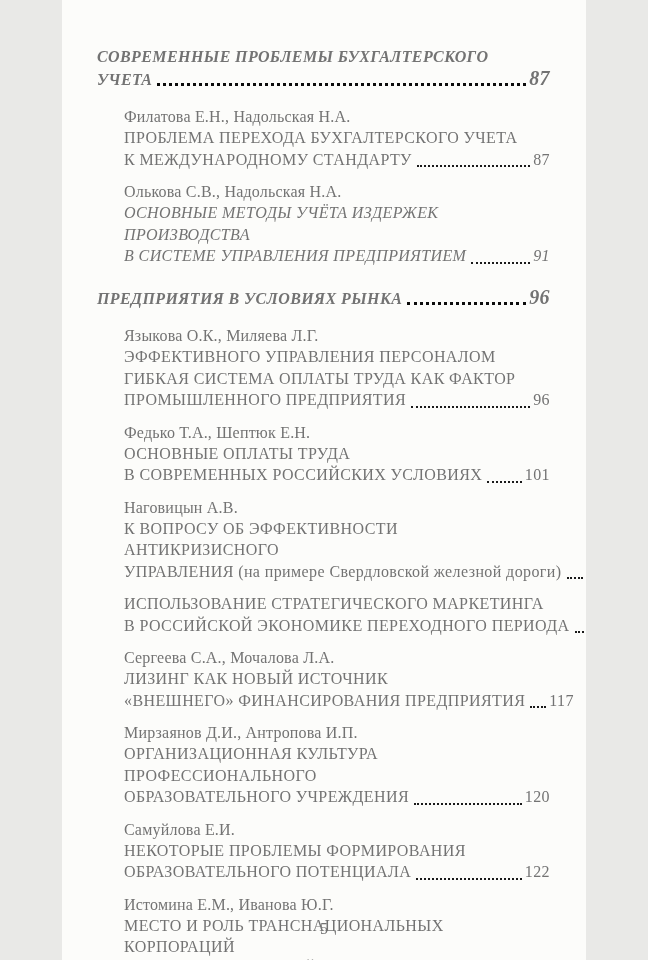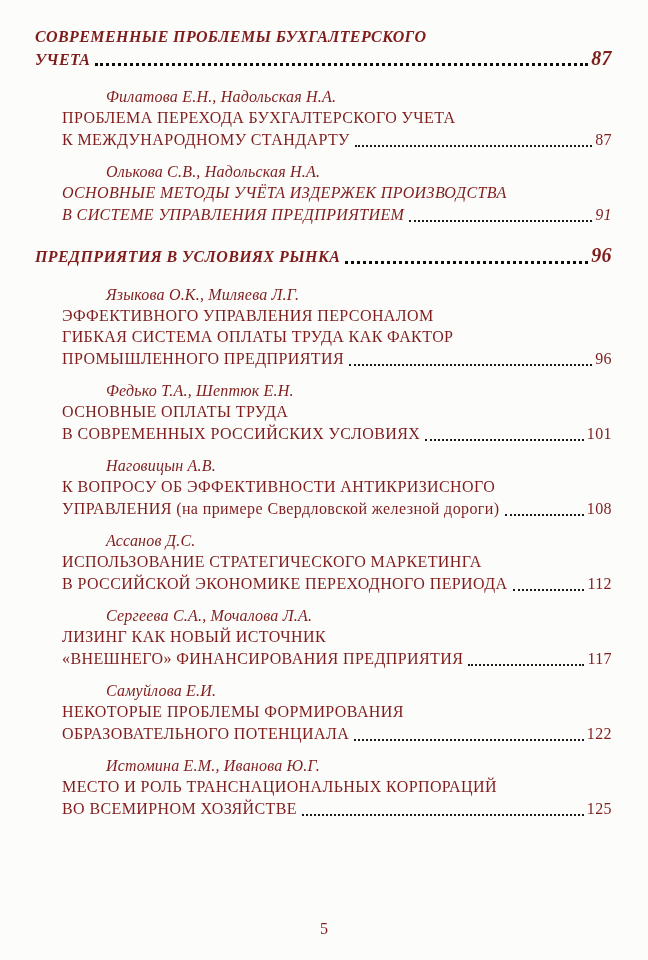--- a/index.html
+++ b/index.html
@@ -2,28 +2,28 @@
 <html><head>
 <meta charset="utf-8">
 <style>
   html, body {
     margin: 0;
     padding: 0;
     background: #e9e9e7;
   }
   .page {
     position: relative;
-    width: 648px;
+    width: 524px;
     height: 960px;
     margin: 0 auto;
     background: #fcfcfa;
-    color: #7f1d1d;
+    color: #737373;
     font-family: "Liberation Serif", "DejaVu Serif", serif;
     box-sizing: border-box;
-    padding: 20px 36px 0 35px;
+    padding: 40px 36px 0 35px;
     overflow: hidden;
   }
   .toc {
     width: 100%;
   }
   
   .section-heading {
     font-size: 20px;
     font-weight: bold;
     font-style: italic;
@@ -32,25 +32,23 @@
     margin: 20px 0 16px 0;
   }
   .section-heading:first-child {
     margin-top: 6px;
   }
   
   .entry {
     margin: 11px 0 11px 27px;
   }
   .authors {
-    font-style: italic;
     font-size: 16px;
     line-height: 21px;
     letter-spacing: 0.2px;
-    margin-left: 44px;
   }
   .title-line {
     font-size: 16px;
     line-height: 21.5px;
     letter-spacing: 0.4px;
   }
   .entry.italic .title-line,
   .entry.italic .pg {
     font-style: italic;
   }
@@ -157,35 +155,44 @@
       <div class="entry">
         <div class="authors">Наговицын А.В.</div>
         <div class="title-line">К ВОПРОСУ ОБ ЭФФЕКТИВНОСТИ АНТИКРИЗИСНОГО</div>
         <div class="tline title-line">
           <span class="t">УПРАВЛЕНИЯ (на примере Свердловской железной дороги)</span>
           <span class="leader"></span>
           <span class="pg">108</span>
         </div>
       </div>
       <div class="entry">
-        <div class="authors">Ассанов Д.С.</div>
         <div class="title-line">ИСПОЛЬЗОВАНИЕ СТРАТЕГИЧЕСКОГО МАРКЕТИНГА</div>
         <div class="tline title-line">
           <span class="t">В РОССИЙСКОЙ ЭКОНОМИКЕ ПЕРЕХОДНОГО ПЕРИОДА</span>
           <span class="leader"></span>
           <span class="pg">112</span>
         </div>
       </div>
       <div class="entry">
         <div class="authors">Сергеева С.А., Мочалова Л.А.</div>
         <div class="title-line">ЛИЗИНГ КАК НОВЫЙ ИСТОЧНИК</div>
         <div class="tline title-line">
           <span class="t">«ВНЕШНЕГО» ФИНАНСИРОВАНИЯ ПРЕДПРИЯТИЯ</span>
           <span class="leader"></span>
           <span class="pg">117</span>
+        </div>
+      </div>
+      <div class="entry">
+        <div class="authors">Мирзаянов Д.И., Антропова И.П.</div>
+        <div class="title-line">ОРГАНИЗАЦИОННАЯ КУЛЬТУРА</div>
+        <div class="title-line">ПРОФЕССИОНАЛЬНОГО</div>
+        <div class="tline title-line">
+          <span class="t">ОБРАЗОВАТЕЛЬНОГО УЧРЕЖДЕНИЯ</span>
+          <span class="leader"></span>
+          <span class="pg">120</span>
         </div>
       </div>
       <div class="entry">
         <div class="authors">Самуйлова Е.И.</div>
         <div class="title-line">НЕКОТОРЫЕ ПРОБЛЕМЫ ФОРМИРОВАНИЯ</div>
         <div class="tline title-line">
           <span class="t">ОБРАЗОВАТЕЛЬНОГО ПОТЕНЦИАЛА</span>
           <span class="leader"></span>
           <span class="pg">122</span>
         </div>

